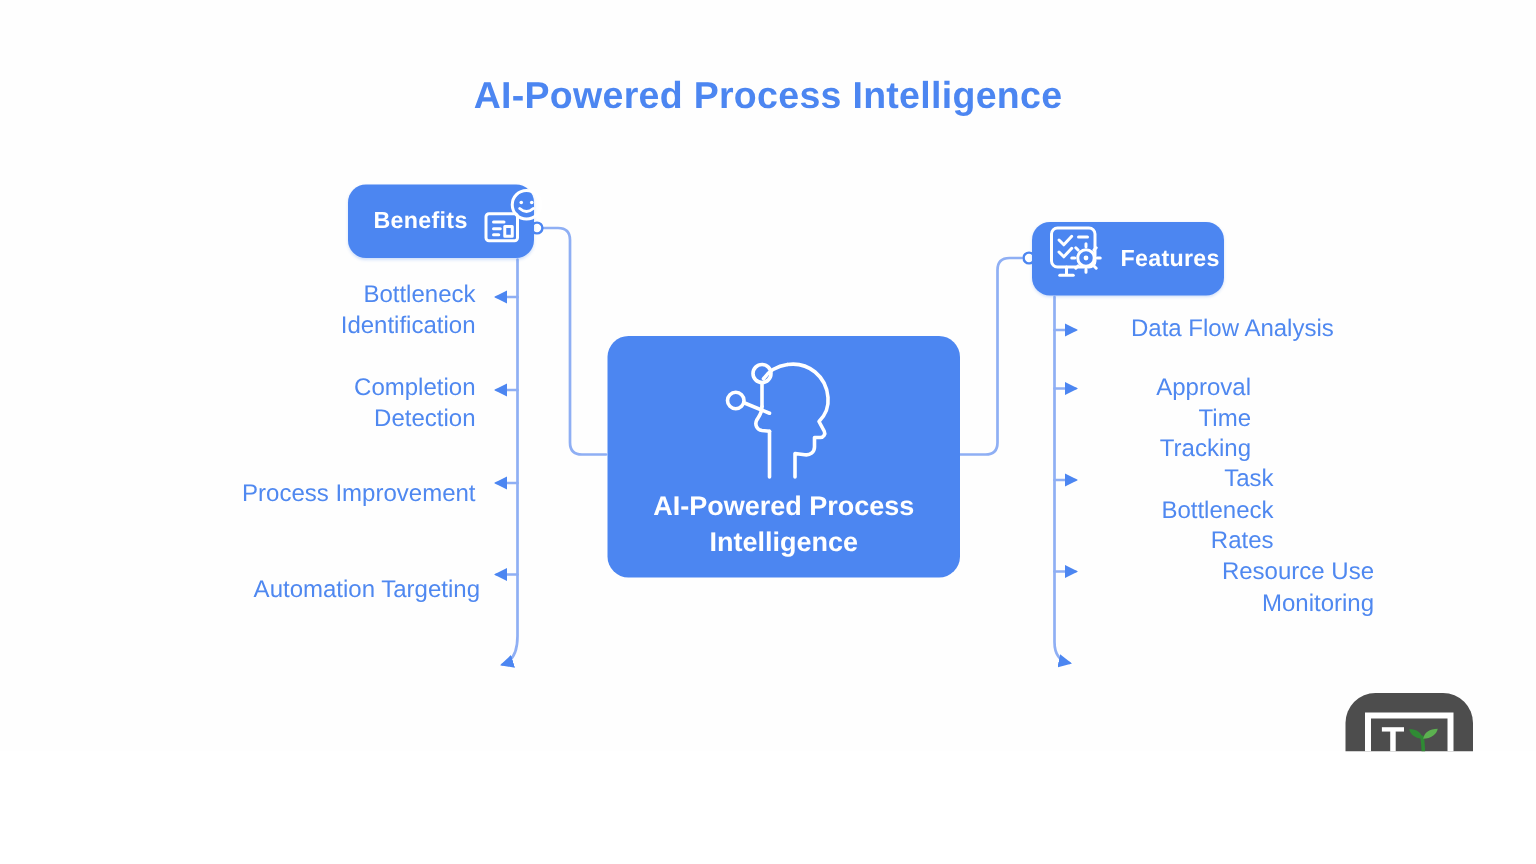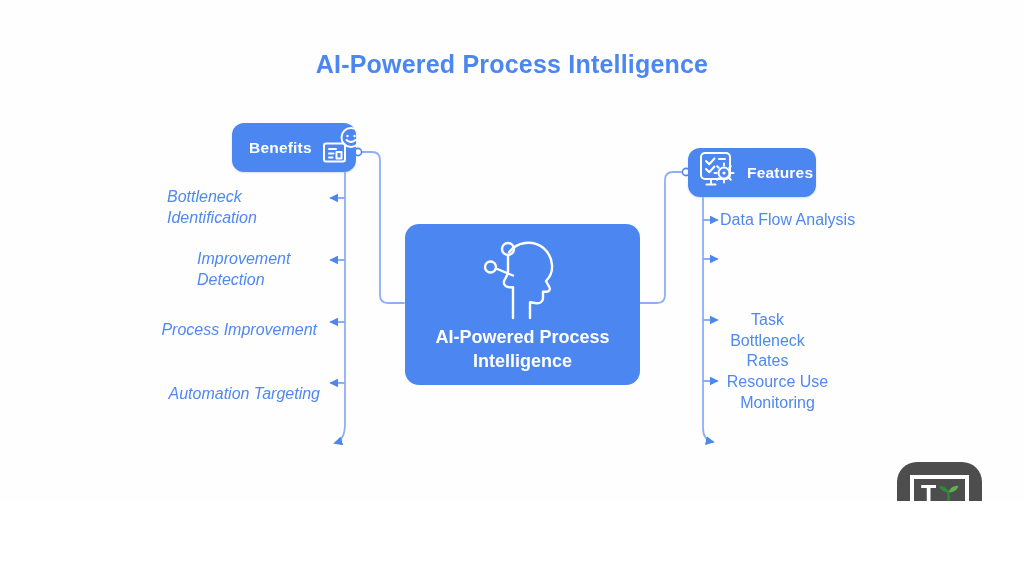--- a/index.html
+++ b/index.html
@@ -24,31 +24,31 @@
   .center-node{
     position:absolute;left:405px;top:224px;width:235px;height:161px;
     background:#4C86F1;border-radius:14px;
   }
   .center-icon{position:absolute;left:78px;top:16px;}
   .center-label{
     position:absolute;bottom:12px;left:10px;right:10px;text-align:center;
     color:#fff;font-size:18px;font-weight:700;line-height:24px;
   }
   .map-item{position:absolute;color:#4F88F0;font-size:16px;line-height:20.5px;}
-  .b-item{text-align:left;font-style:italic;}
-  .f-item{text-align:center;left:720px;}
+  .b-item{text-align:right;}
+  .f-item{text-align:right;left:754px;}
   .b1{top:187px;right:707px;width:150px;}
   .b2{top:249px;right:707px;width:120px;}
   .b3{top:320px;right:707px;white-space:nowrap;}
   .b4{top:384px;right:704px;white-space:nowrap;}
   .b5{top:434px;right:707px;width:135px;}
   .f1{top:210px;white-space:nowrap;}
   .f2{top:249px;width:80px;}
   .f3{top:310px;width:95px;}
-  .f4{top:372px;width:115px;}
+  .f4{top:372px;width:115px;margin-left:47px;}
   .f5{top:431px;white-space:nowrap;}
   .logo{
     position:absolute;left:897px;top:462px;width:85px;height:85px;
     background:#4D4D4D;border-radius:20px;
   }
   .logo-frame{
     position:absolute;left:13px;top:13px;width:59px;height:59px;
     border:4px solid #fff;box-sizing:border-box;
   }
   .logo-top{position:absolute;left:7px;top:1px;color:#fff;font-size:25px;font-weight:700;}
@@ -135,25 +135,26 @@
         <circle cx="7.5" cy="27" r="5.5"></circle>
         <path d="M13,28.5 L30,35.5"></path>
         <path d="M25,31 C25,35.5 23,37.5 21.5,40 C20,43 21.5,46.5 25,47 L30,47.5"></path>
         <path d="M30,47.5 L30,78"></path>
       </svg>
     </span>
     <div class="center-label">AI-Powered Process Intelligence</div>
   </div>
 
   <div class="map-item b-item b1">Bottleneck Identification</div>
-  <div class="map-item b-item b2">Improvement Detection</div>
+  <div class="map-item b-item b2">Completion Detection</div>
   <div class="map-item b-item b3">Process Improvement</div>
   <div class="map-item b-item b4">Automation Targeting</div>
 
   <div class="map-item f-item f1">Data Flow Analysis</div>
+  <div class="map-item f-item f2">Approval Time Tracking</div>
   <div class="map-item f-item f3">Task Bottleneck Rates</div>
   <div class="map-item f-item f4">Resource Use Monitoring</div>
 
   <div class="logo">
     <div class="logo-frame">
       <span class="logo-top">T</span>
       <span class="logo-sprout">
         <svg width="22" height="24" viewBox="0 0 22 24" fill="none">
           <path d="M11,23 C11,16 11,11 10,6.5" stroke="#2F8A34" stroke-width="2.4" stroke-linecap="round"></path>
           <path d="M10.5,7.5 C5.5,7.5 2,4.5 1.5,1 C6.5,1 9.8,3.5 10.5,7.5 Z" fill="#2F8A34"></path>

